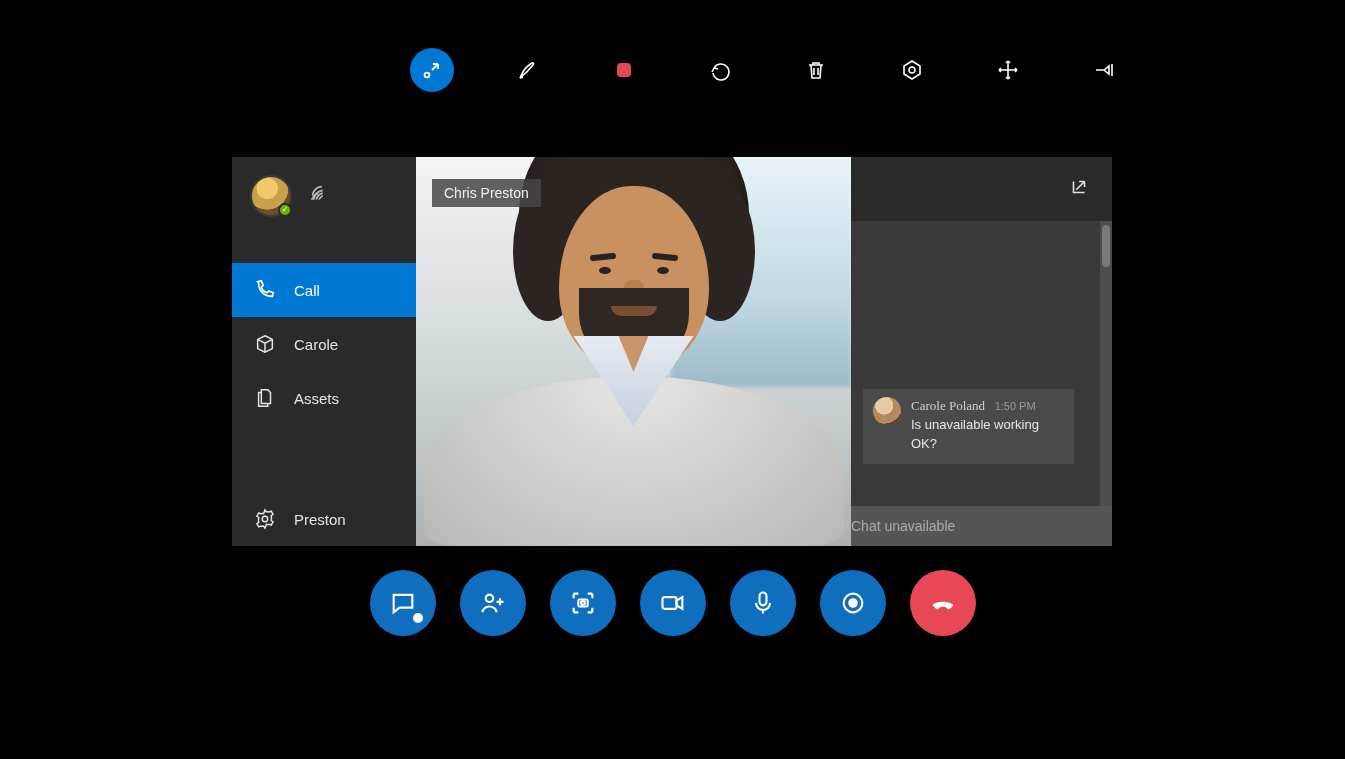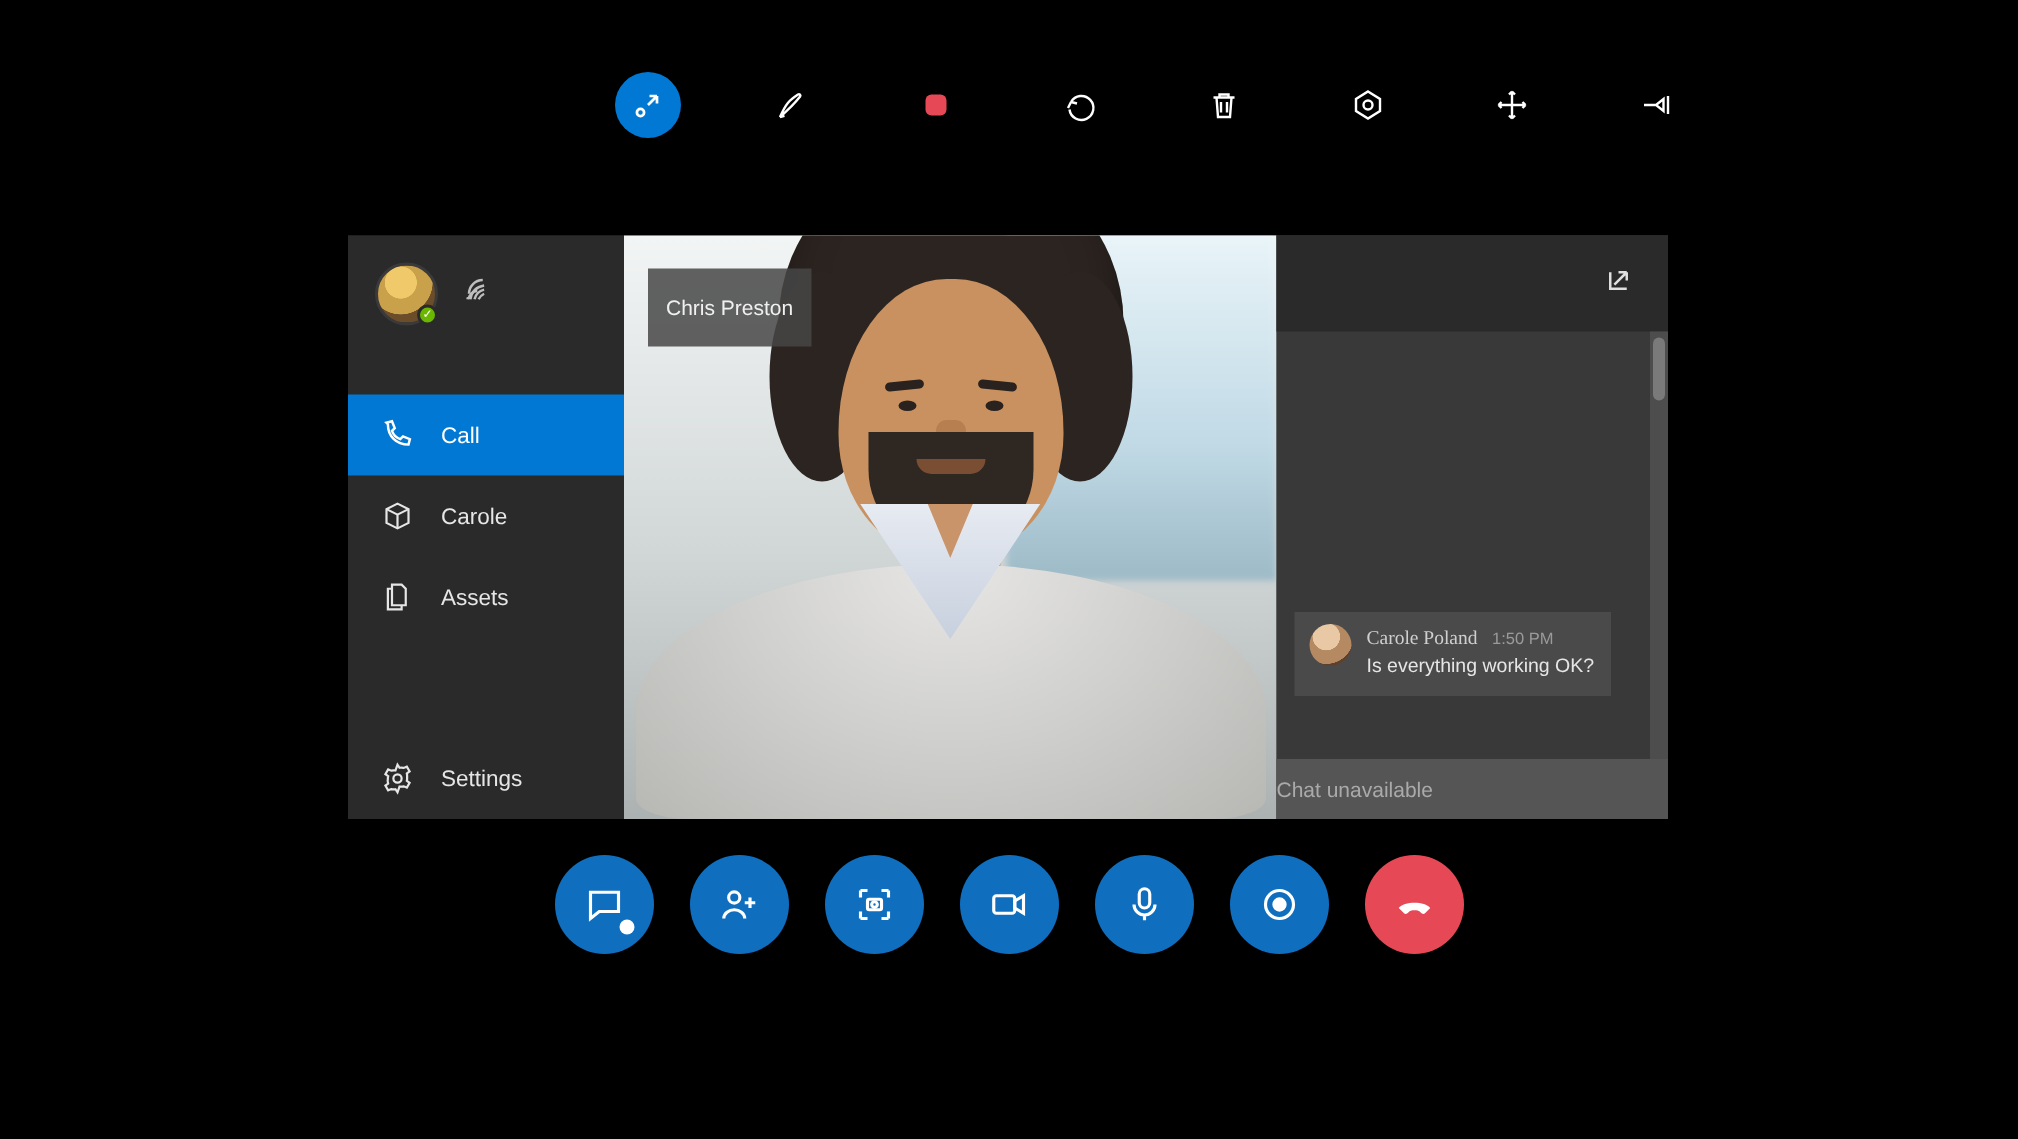--- a/index.html
+++ b/index.html
@@ -153,21 +153,21 @@
   .eye.l{left:calc(50% - 35px);} .eye.r{left:calc(50% + 23px);}
   .brow{position:absolute;width:26px;height:6px;background:#2a221e;border-radius:4px;bottom:286px;}
   .brow.l{left:calc(50% - 44px);transform:rotate(-6deg);} .brow.r{left:calc(50% + 18px);transform:rotate(6deg);}
   .nose{position:absolute;bottom:236px;left:50%;transform:translateX(-50%);width:20px;height:30px;background:#b77e4f;border-radius:10px 10px 14px 14px;}
 
   .video-label {
     position: absolute; top: 22px; left: 16px;
     background: rgba(70,70,70,0.85);
     color: #f0f0f0;
     font-size: 14px;
-    padding: 18px 12px;
+    padding: 6px 12px;
   }
 
   
   .chat-pane {
     flex: 1;
     background: #393939;
     display: flex; flex-direction: column;
     position: relative;
   }
   .chat-header {
@@ -316,21 +316,21 @@
       </div>
 
       <div class="nav-spacer"></div>
 
       <div class="nav-item">
         <svg viewBox="0 0 24 24" fill="none" stroke="currentColor" stroke-width="1.6">
           <circle cx="12" cy="12" r="3"></circle>
           <path d="M12 2l1 3 3-1 1 3 3 1-1 3 1 3-3 1-1 3-3-1-1 3-1-3-3 1-1-3-3-1 1-3-1-3 3-1 1-3 3 1z" opacity="0"></path>
           <path d="M19 12a7 7 0 0 1-.2 1.7l2 1.5-2 3.4-2.3-.9a7 7 0 0 1-3 .1L12 22l-1.5-2.2a7 7 0 0 1-3-.1l-2.3.9-2-3.4 2-1.5A7 7 0 0 1 5 12a7 7 0 0 1 .2-1.7l-2-1.5 2-3.4 2.3.9a7 7 0 0 1 3-.1L12 2l1.5 2.2a7 7 0 0 1 3 .1l2.3-.9 2 3.4-2 1.5c.1.6.2 1.1.2 1.7z"></path>
         </svg>
-        <span>Settings</span>
+        <span>Preston</span>
       </div>
     </div>
 
     <div class="video-area">
       <div class="bg-wall"></div>
       <div class="bg-window"></div>
       <div class="person">
         <div class="hair"></div>
         <div class="head"></div>
         <div class="brow l"></div>
@@ -353,21 +353,21 @@
             <path d="M9 15l9-9M18 6v6m0-6h-6M6 6v12h12"></path>
           </svg>
         </span>
       </div>
       <div class="chat-body">
         <div class="chat-msg">
           <div class="mavatar"></div>
           <div class="mtext">
             <span class="mname">Carole Poland</span>
             <span class="mtime">1:50 PM</span><br>
-            <span>Is everything working OK?</span>
+            <span>Is unavailable working OK?</span>
           </div>
         </div>
       </div>
       <div class="chat-scroll"></div>
       <div class="chat-input">Chat unavailable</div>
     </div>
   </div>
 
   <div class="call-controls">
     <div class="call-btn blue">

